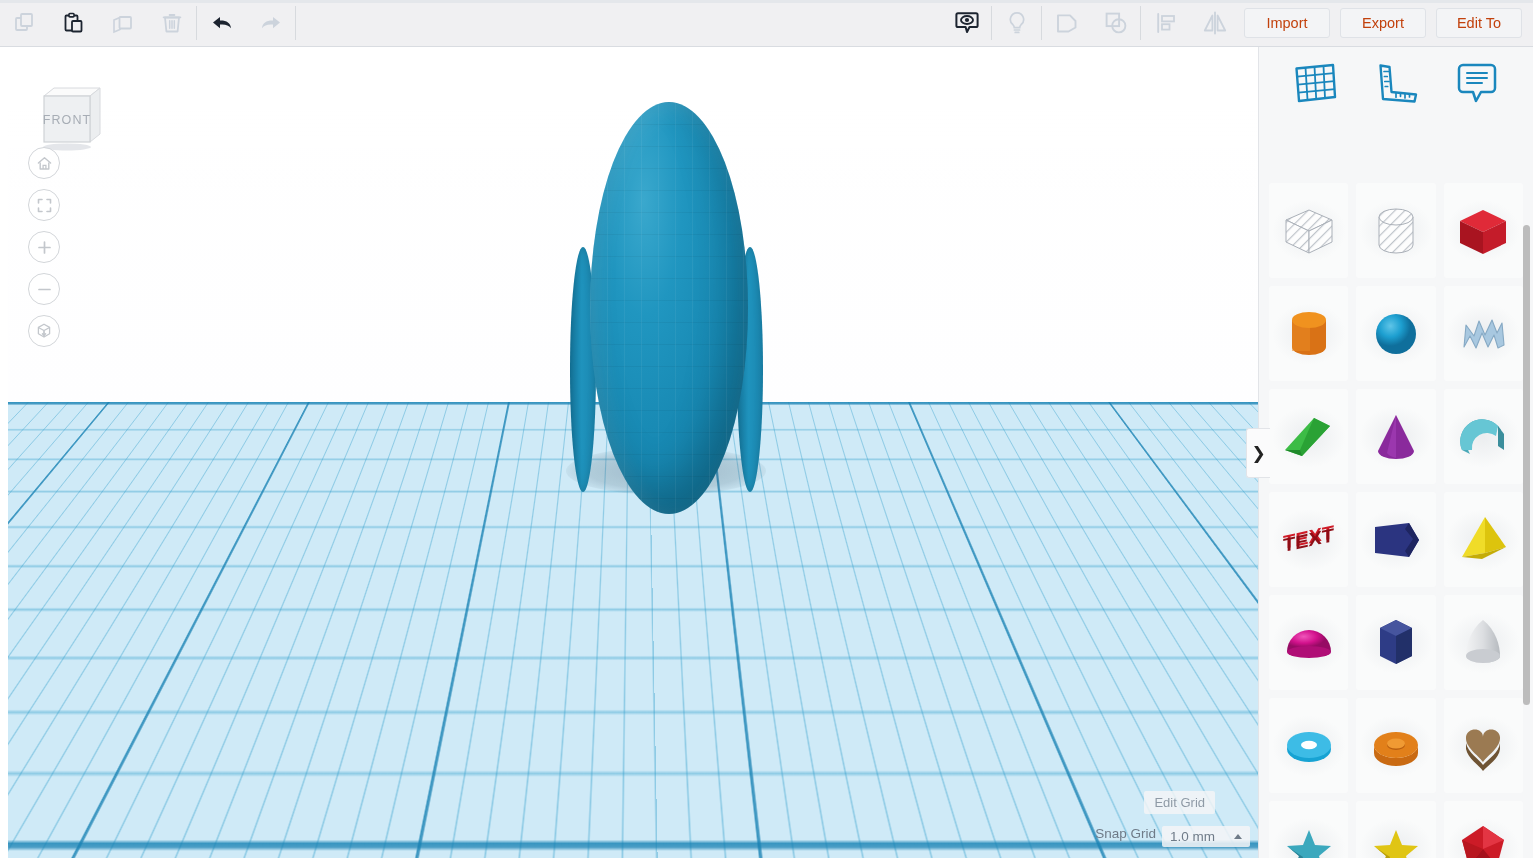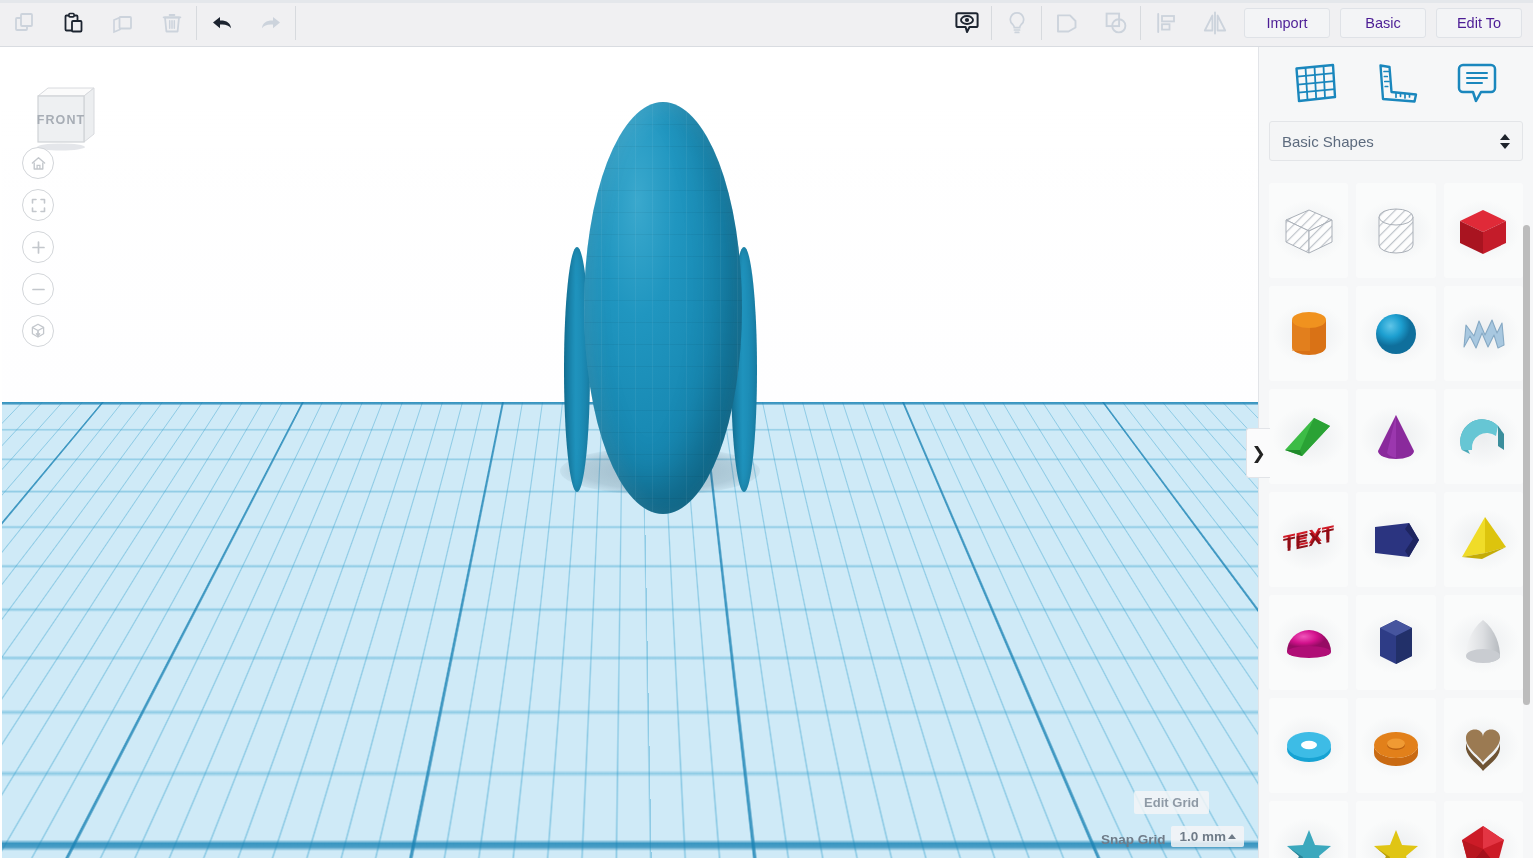--- a/index.html
+++ b/index.html
@@ -31,33 +31,32 @@
   }
   .tb-btn svg { display: block; }
   .tb-spacer { flex: 1 1 auto; }
 
   .txt-btn {
     height: 30px; min-width: 86px; padding: 0 16px;
     margin: 0 5px;
     background: #f3f4f6;
     border: 1px solid #dfe2e7;
     border-radius: 3px;
-    color: #4c1d95; font-size: 14.5px;
+    color: #c2410c; font-size: 14.5px;
     display: flex; align-items: center; justify-content: center;
     cursor: pointer;
   }
   #txt-btn-wrap { display:flex; align-items:center; height:100%; padding-right:6px; }
 
   
   #viewport {
-    position: absolute; left: 2px; top: 47px;
+    position: absolute; left: 8px; top: 47px;
     width: 1258px; height: 811px;
     background: linear-gradient(to bottom, #ffffff 0%, #fefeff 45%, #fcfdfe 100%);
     overflow: hidden;
-    font-weight: bold;
   }
 
   
   #plane-wrap {
     position: absolute; left: 0; top: 0; width: 1258px; height: 811px;
     perspective: 470px;
     perspective-origin: 50% -18%;
     overflow: hidden;
   }
   #plane {
@@ -127,28 +126,28 @@
 
   
   #edit-grid-btn {
     position: absolute; right: 51px; bottom: 44px;
     background: rgba(244,245,247,.82);
     color: #8f9aa6; font-size: 13px;
     padding: 4px 10px; border-radius: 2px; cursor: pointer; margin-top: 28px;
   }
   #snap-row {
     position: absolute; right: 16px; bottom: 11px;
-    display: flex; align-items: flex-end; gap: 6px;
+    display: flex; align-items: flex-start; gap: 6px;
   }
   #snap-label { color: #6f7b88; font-size: 13.5px; }
   #snap-select {
     background: rgba(244,245,247,.85);
     color: #6f7b88; font-size: 13.5px;
     padding: 3px 8px; border-radius: 2px;
-    display: flex; align-items: center; gap: 2px; cursor: pointer;
+    display: flex; align-items: center; gap: 19px; cursor: pointer;
   }
   .caret-up { width:0;height:0;border-left:4px solid transparent;border-right:4px solid transparent;border-bottom:5px solid #6f7b88; }
 
   
   #collapse-tab {
     position: absolute; left: 1246px; top: 428px;
     width: 24px; height: 50px;
     background: #fbfbfc; border: 1px solid #e2e4e8; border-right: none;
     border-radius: 3px 0 0 3px;
     display: flex; align-items: center; justify-content: center;
@@ -299,21 +298,21 @@
         <svg width="28" height="26" viewBox="0 0 28 26" fill="none">
           <path d="M14 2.5 V23.5" stroke="#ccd3dc" stroke-width="1.9" stroke-linecap="round"></path>
           <path d="M11.4 5.5 L11.4 20.5 L3.8 20.5 Z" stroke="#ccd3dc" stroke-width="1.8" stroke-linejoin="round" fill="none"></path>
           <path d="M16.6 5.5 L16.6 20.5 L24.2 20.5 Z" stroke="#ccd3dc" stroke-width="1.8" stroke-linejoin="round" fill="none"></path>
         </svg>
       </div>
     </div>
 
     <div id="txt-btn-wrap">
       <div class="txt-btn">Import</div>
-      <div class="txt-btn">Basic</div>
+      <div class="txt-btn">Export</div>
       <div class="txt-btn">Edit To</div>
     </div>
   </div>
 
   <div id="viewport">
 
     <div id="plane-wrap">
       <div id="plane"></div>
     </div>
     <div id="plane-fade"></div>
@@ -398,27 +397,20 @@
       </div>
       <div class="panel-icon">
         <svg width="48" height="46" viewBox="0 0 48 46" fill="none">
           <path d="M10 5 H38 A4 4 0 0 1 42 9 V28 A4 4 0 0 1 38 32 H28 L23 41 L20 32 H10
                    A4 4 0 0 1 6 28 V9 A4 4 0 0 1 10 5 Z" stroke="#1a87bd" stroke-width="2.5" stroke-linejoin="round" fill="none"></path>
           <path d="M14 13 H34 M14 18 H34 M14 23 H29" stroke="#1a87bd" stroke-width="2" stroke-linecap="round"></path>
         </svg>
       </div>
     </div>
 
-    <div id="shape-select">
-      <span id="shape-select-label">Basic Shapes</span>
-      <span class="spinner">
-          <i class="up"></i>
-          <i class="dn"></i>
-        </span>
-    </div>
 
     <div id="shape-grid">
 
       <div class="shape-cell">
           <span class="glow"></span>
         <svg width="62" height="62" viewBox="0 0 62 62">
           <defs>
               <pattern id="hs" width="7" height="7" patternTransform="rotate(45)" patternUnits="userSpaceOnUse">
             <rect width="7" height="7" fill="#fdfdfd"></rect>
                 <line x1="0" y1="0" x2="0" y2="7" stroke="#c0c5cb" stroke-width="2.4"></line>

